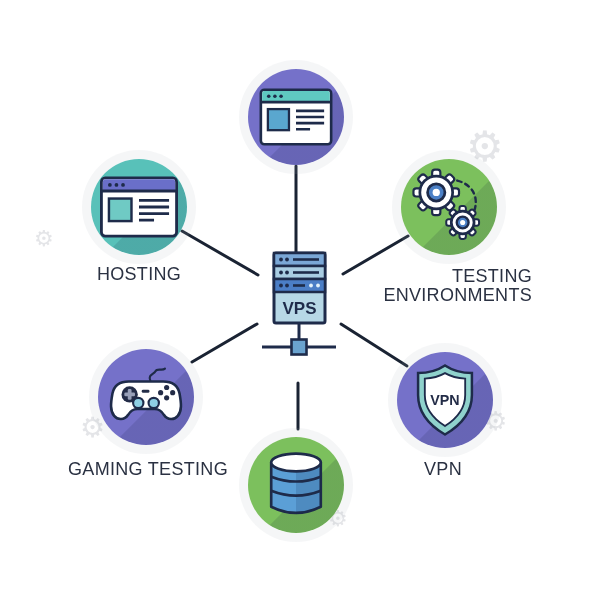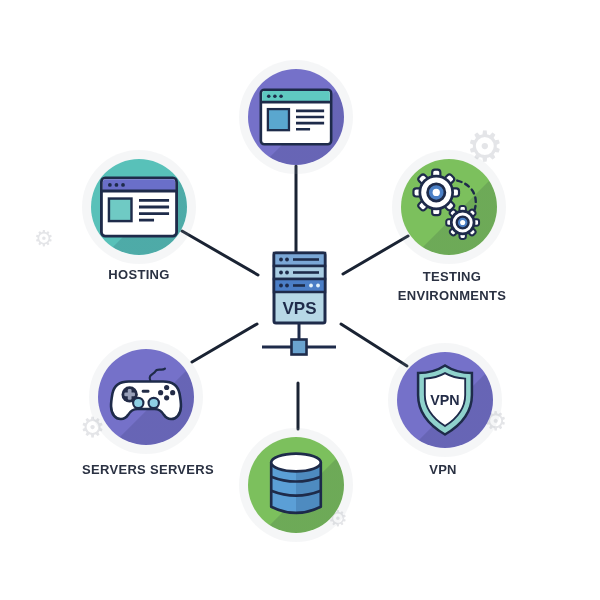--- a/index.html
+++ b/index.html
@@ -9,21 +9,21 @@
   .lines-layer{position:absolute;left:0;top:0;z-index:1;}
   .connector{stroke:#1a2333;stroke-width:3;stroke-linecap:round;}
   .ol{stroke:#1e2b4a;}
   .node-circle{position:absolute;width:96px;height:96px;border-radius:50%;
     display:flex;align-items:center;justify-content:center;overflow:hidden;
     z-index:2;box-shadow:0 0 0 9px rgba(170,180,192,0.12);}
   .node-circle::after{content:"";position:absolute;inset:0;border-radius:50%;
     background:linear-gradient(135deg,rgba(0,0,0,0) 57%,rgba(10,20,50,0.13) 57.5%);}
   .node-icon{position:relative;z-index:1;}
   .node-label{position:absolute;z-index:3;text-align:center;
-    font-size:13px;font-weight:700;color:#2a3142;letter-spacing:.3px;line-height:19px;}
+    font-size:18px;font-weight:400;color:#2a3142;letter-spacing:.3px;line-height:19px;}
   .ghost{position:absolute;z-index:0;color:#e4e5e8;line-height:1;user-select:none;}
 </style>
 </head>
 <body>
 
 <div id="canvas">
 
   <span class="ghost" style="left:466px;top:126px;font-size:42px;">⚙</span>
   <span class="ghost" style="left:34px;top:228px;font-size:22px;">⚙</span>
   <span class="ghost" style="left:80px;top:414px;font-size:28px;">⚙</span>
@@ -113,39 +113,39 @@
         <rect x="-3.5" y="-18" width="7" height="36" rx="2.5" fill="#ffffff" class="ol" stroke-width="2.2"></rect>
         <rect x="-3.5" y="-18" width="7" height="36" rx="2.5" fill="#ffffff" class="ol" stroke-width="2.2" transform="rotate(45)"></rect>
         <rect x="-3.5" y="-18" width="7" height="36" rx="2.5" fill="#ffffff" class="ol" stroke-width="2.2" transform="rotate(90)"></rect>
         <rect x="-3.5" y="-18" width="7" height="36" rx="2.5" fill="#ffffff" class="ol" stroke-width="2.2" transform="rotate(135)"></rect>
         <circle r="12.5" fill="#ffffff" class="ol" stroke-width="3"></circle>
         <circle r="6.5" class="ol" stroke-width="2.6" fill="#4b80c6"></circle>
         <circle r="2.8" fill="#ffffff"></circle>
       </g>
     </svg>
   </div>
-  <div class="node-label" style="left:372px;top:267px;width:160px;">TESTING ENVIRONMENTS</div>
+  <div class="node-label" style="left:372px;top:267px;width:160px;text-align:right;">TESTING ENVIRONMENTS</div>
 
   <div class="node-circle" style="left: 98px; top: 349px; background-color: rgb(117, 113, 201);">
     <svg class="node-icon" width="86" height="64" viewBox="0 0 100 72">
       <path d="M55,17 C52,10 59,10 61,6 C63,2 69,6 72,3" fill="none" class="ol" stroke-width="2.5" stroke-linecap="round"></path>
       <path d="M30,18 C20,18 13,22 11,32 C9,43 8,52 13,58 C17,63 25,63 29,57 C32,52 35,50 40,50 L60,50 C65,50 68,52 71,57 C75,63 83,63 87,58 C92,52 91,43 89,32 C87,22 80,18 70,18 Z" fill="#ffffff" class="ol" stroke-width="3"></path>
       <circle cx="31" cy="33" r="9.5" fill="#232c47"></circle>
       <rect x="28.8" y="26.8" width="4.4" height="12.4" rx="1.5" fill="#98a0b8"></rect>
       <rect x="24.8" y="30.8" width="12.4" height="4.4" rx="1.5" fill="#98a0b8"></rect>
       <rect x="45" y="27.5" width="9" height="3.6" rx="1.6" fill="#232c47"></rect>
       <circle cx="67" cy="31" r="3" fill="#232c47"></circle>
       <circle cx="74" cy="25" r="3" fill="#232c47"></circle>
       <circle cx="81" cy="31" r="3" fill="#232c47"></circle>
       <circle cx="74" cy="37" r="3" fill="#232c47"></circle>
       <circle cx="41" cy="43" r="6" class="ol" stroke-width="2.5" fill="#8ed0e4"></circle>
       <circle cx="59" cy="43" r="6" class="ol" stroke-width="2.5" fill="#8ed0e4"></circle>
     </svg>
   </div>
-  <div class="node-label" style="left:48px;top:460px;width:200px;">SERVERS SERVERS</div>
+  <div class="node-label" style="left:48px;top:460px;width:200px;">GAMING TESTING</div>
 
   <div class="node-circle" style="left: 397px; top: 352px; background-color: rgb(117, 113, 201);">
     <svg class="node-icon" width="64" height="74" viewBox="0 0 76 88">
       <path d="M38,3 C47,9 57,12 70,12 L70,38 C70,60 57,74 38,85 C19,74 6,60 6,38 L6,12 C19,12 29,9 38,3 Z" class="ol" stroke-width="3" fill="#8fd2cc"></path>
       <path d="M38,12 C45,16 52,18 62,18.5 L62,38 C62,55 52,66 38,75 C24,66 14,55 14,38 L14,18.5 C24,18 31,16 38,12 Z" fill="#ffffff" class="ol" stroke-width="2.2"></path>
       <text x="38" y="50" text-anchor="middle" font-size="17" font-weight="bold" fill="#232c47">VPN</text>
     </svg>
   </div>
   <div class="node-label" style="left:343px;top:460px;width:200px;">VPN</div>
 

